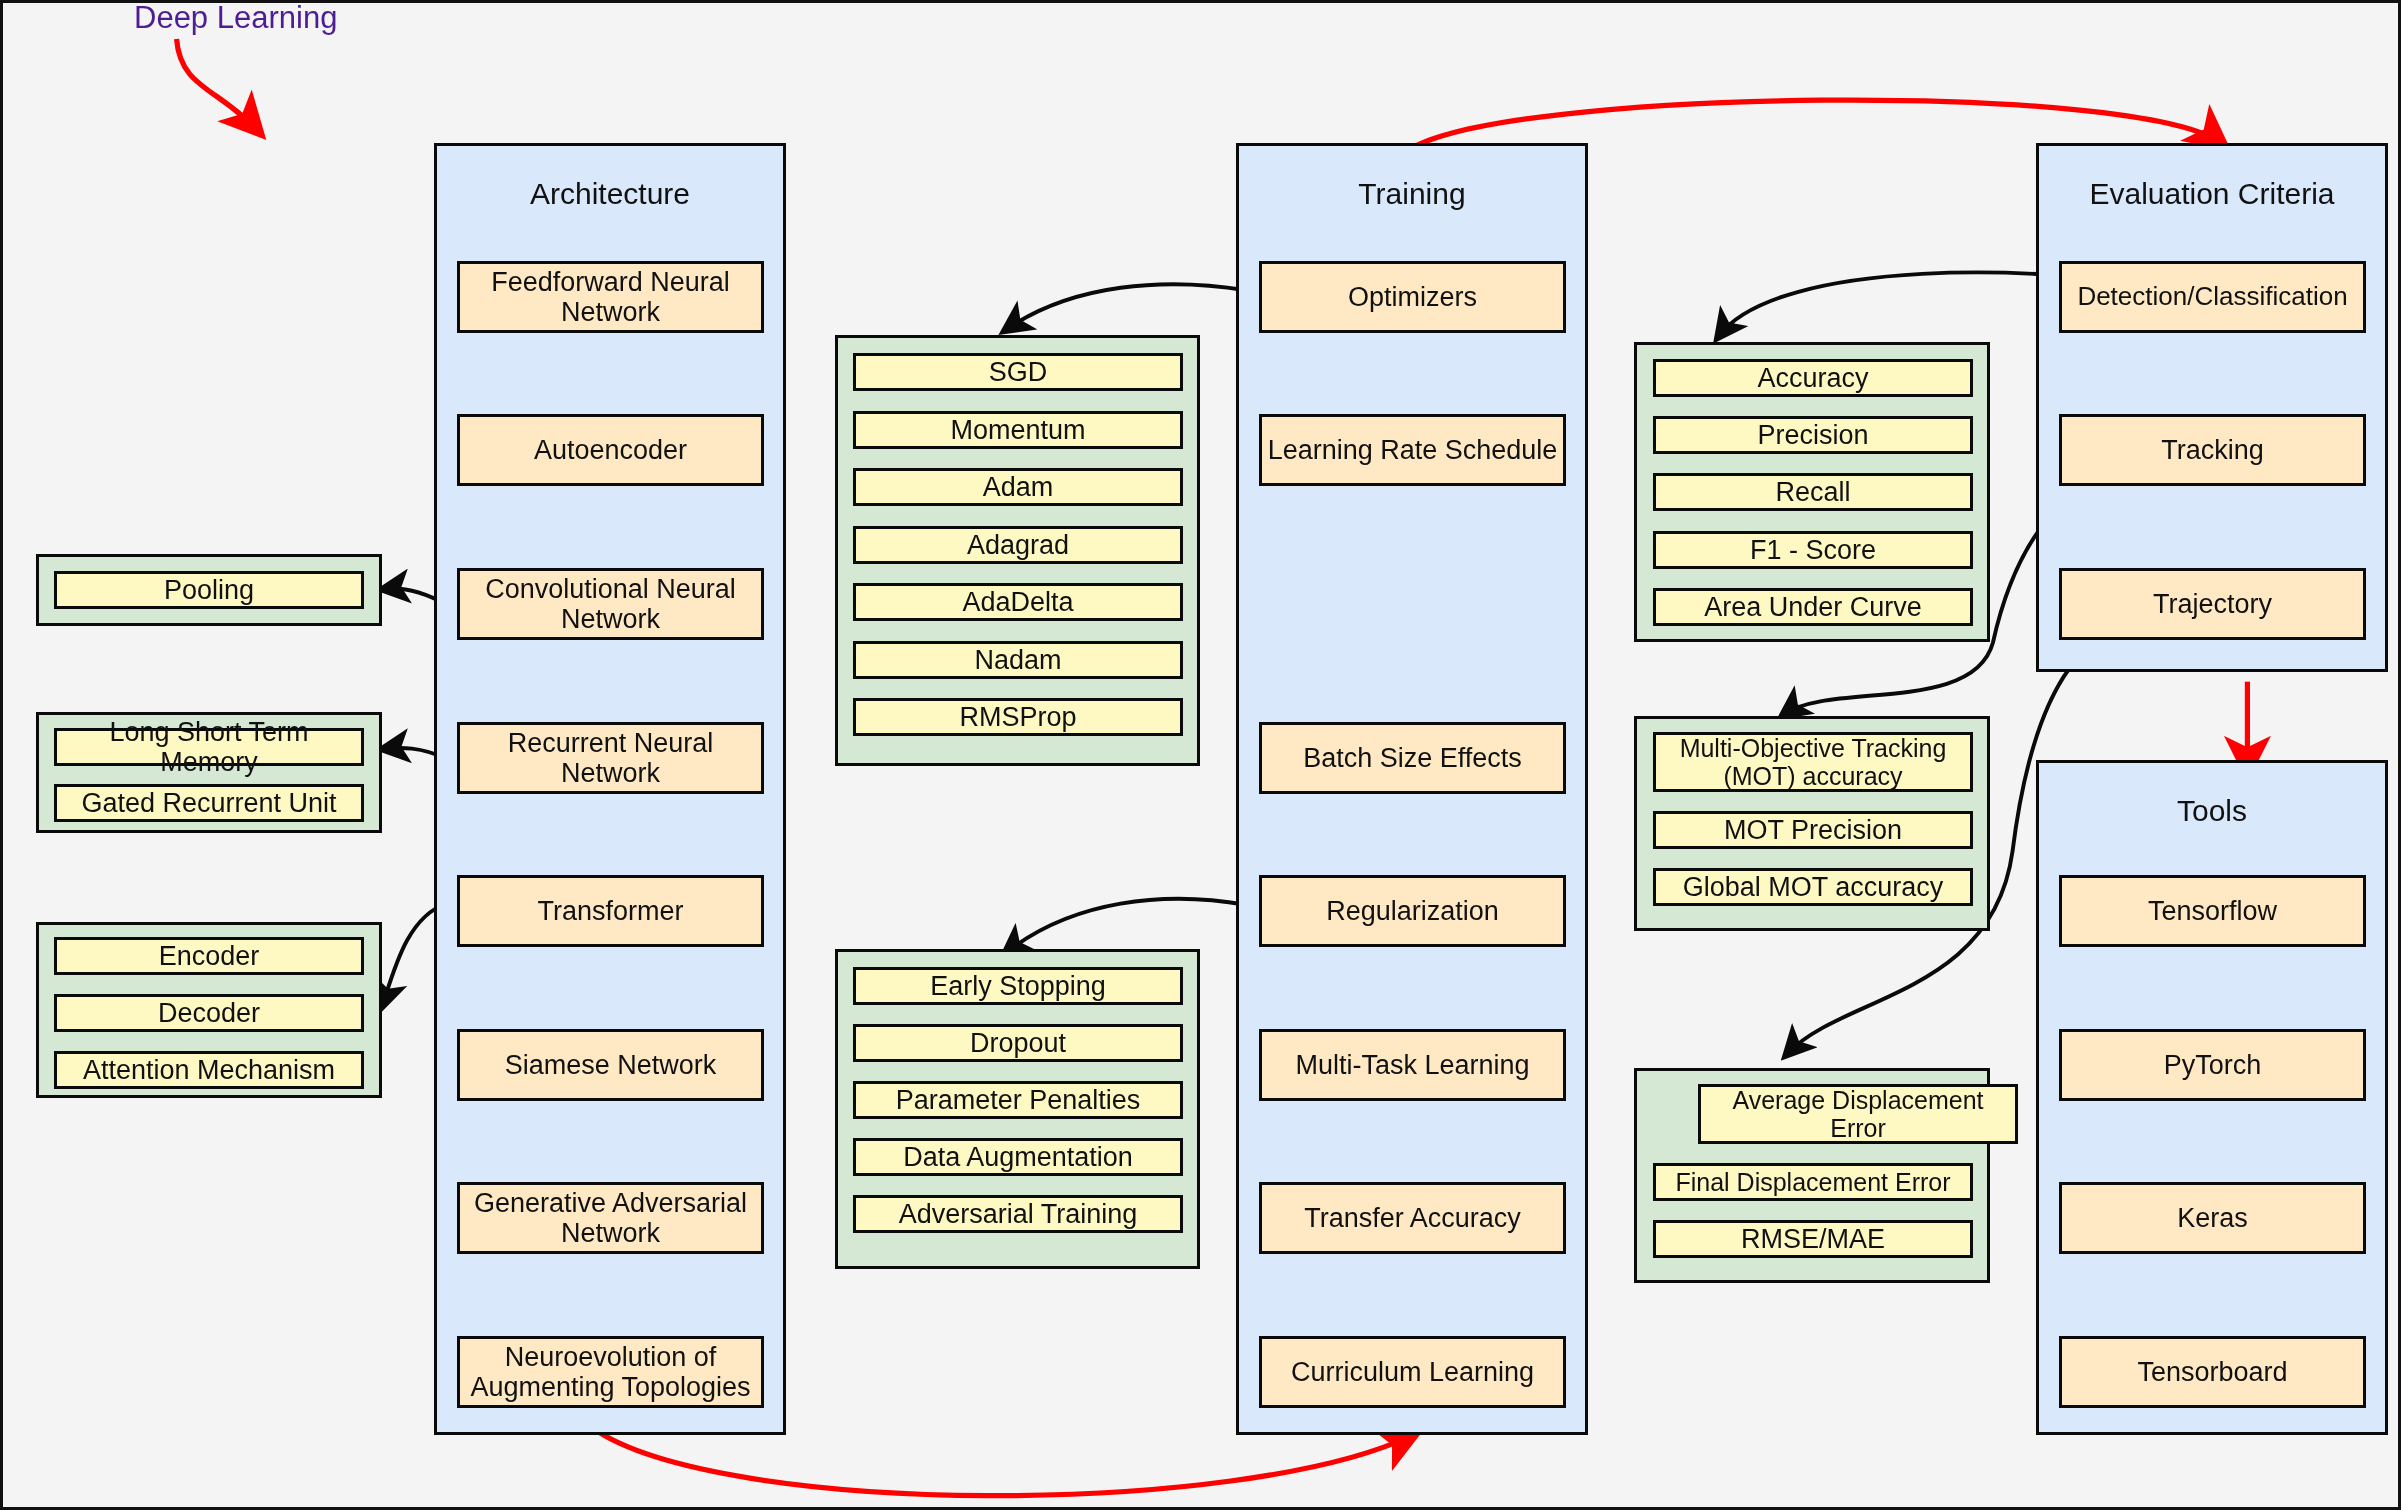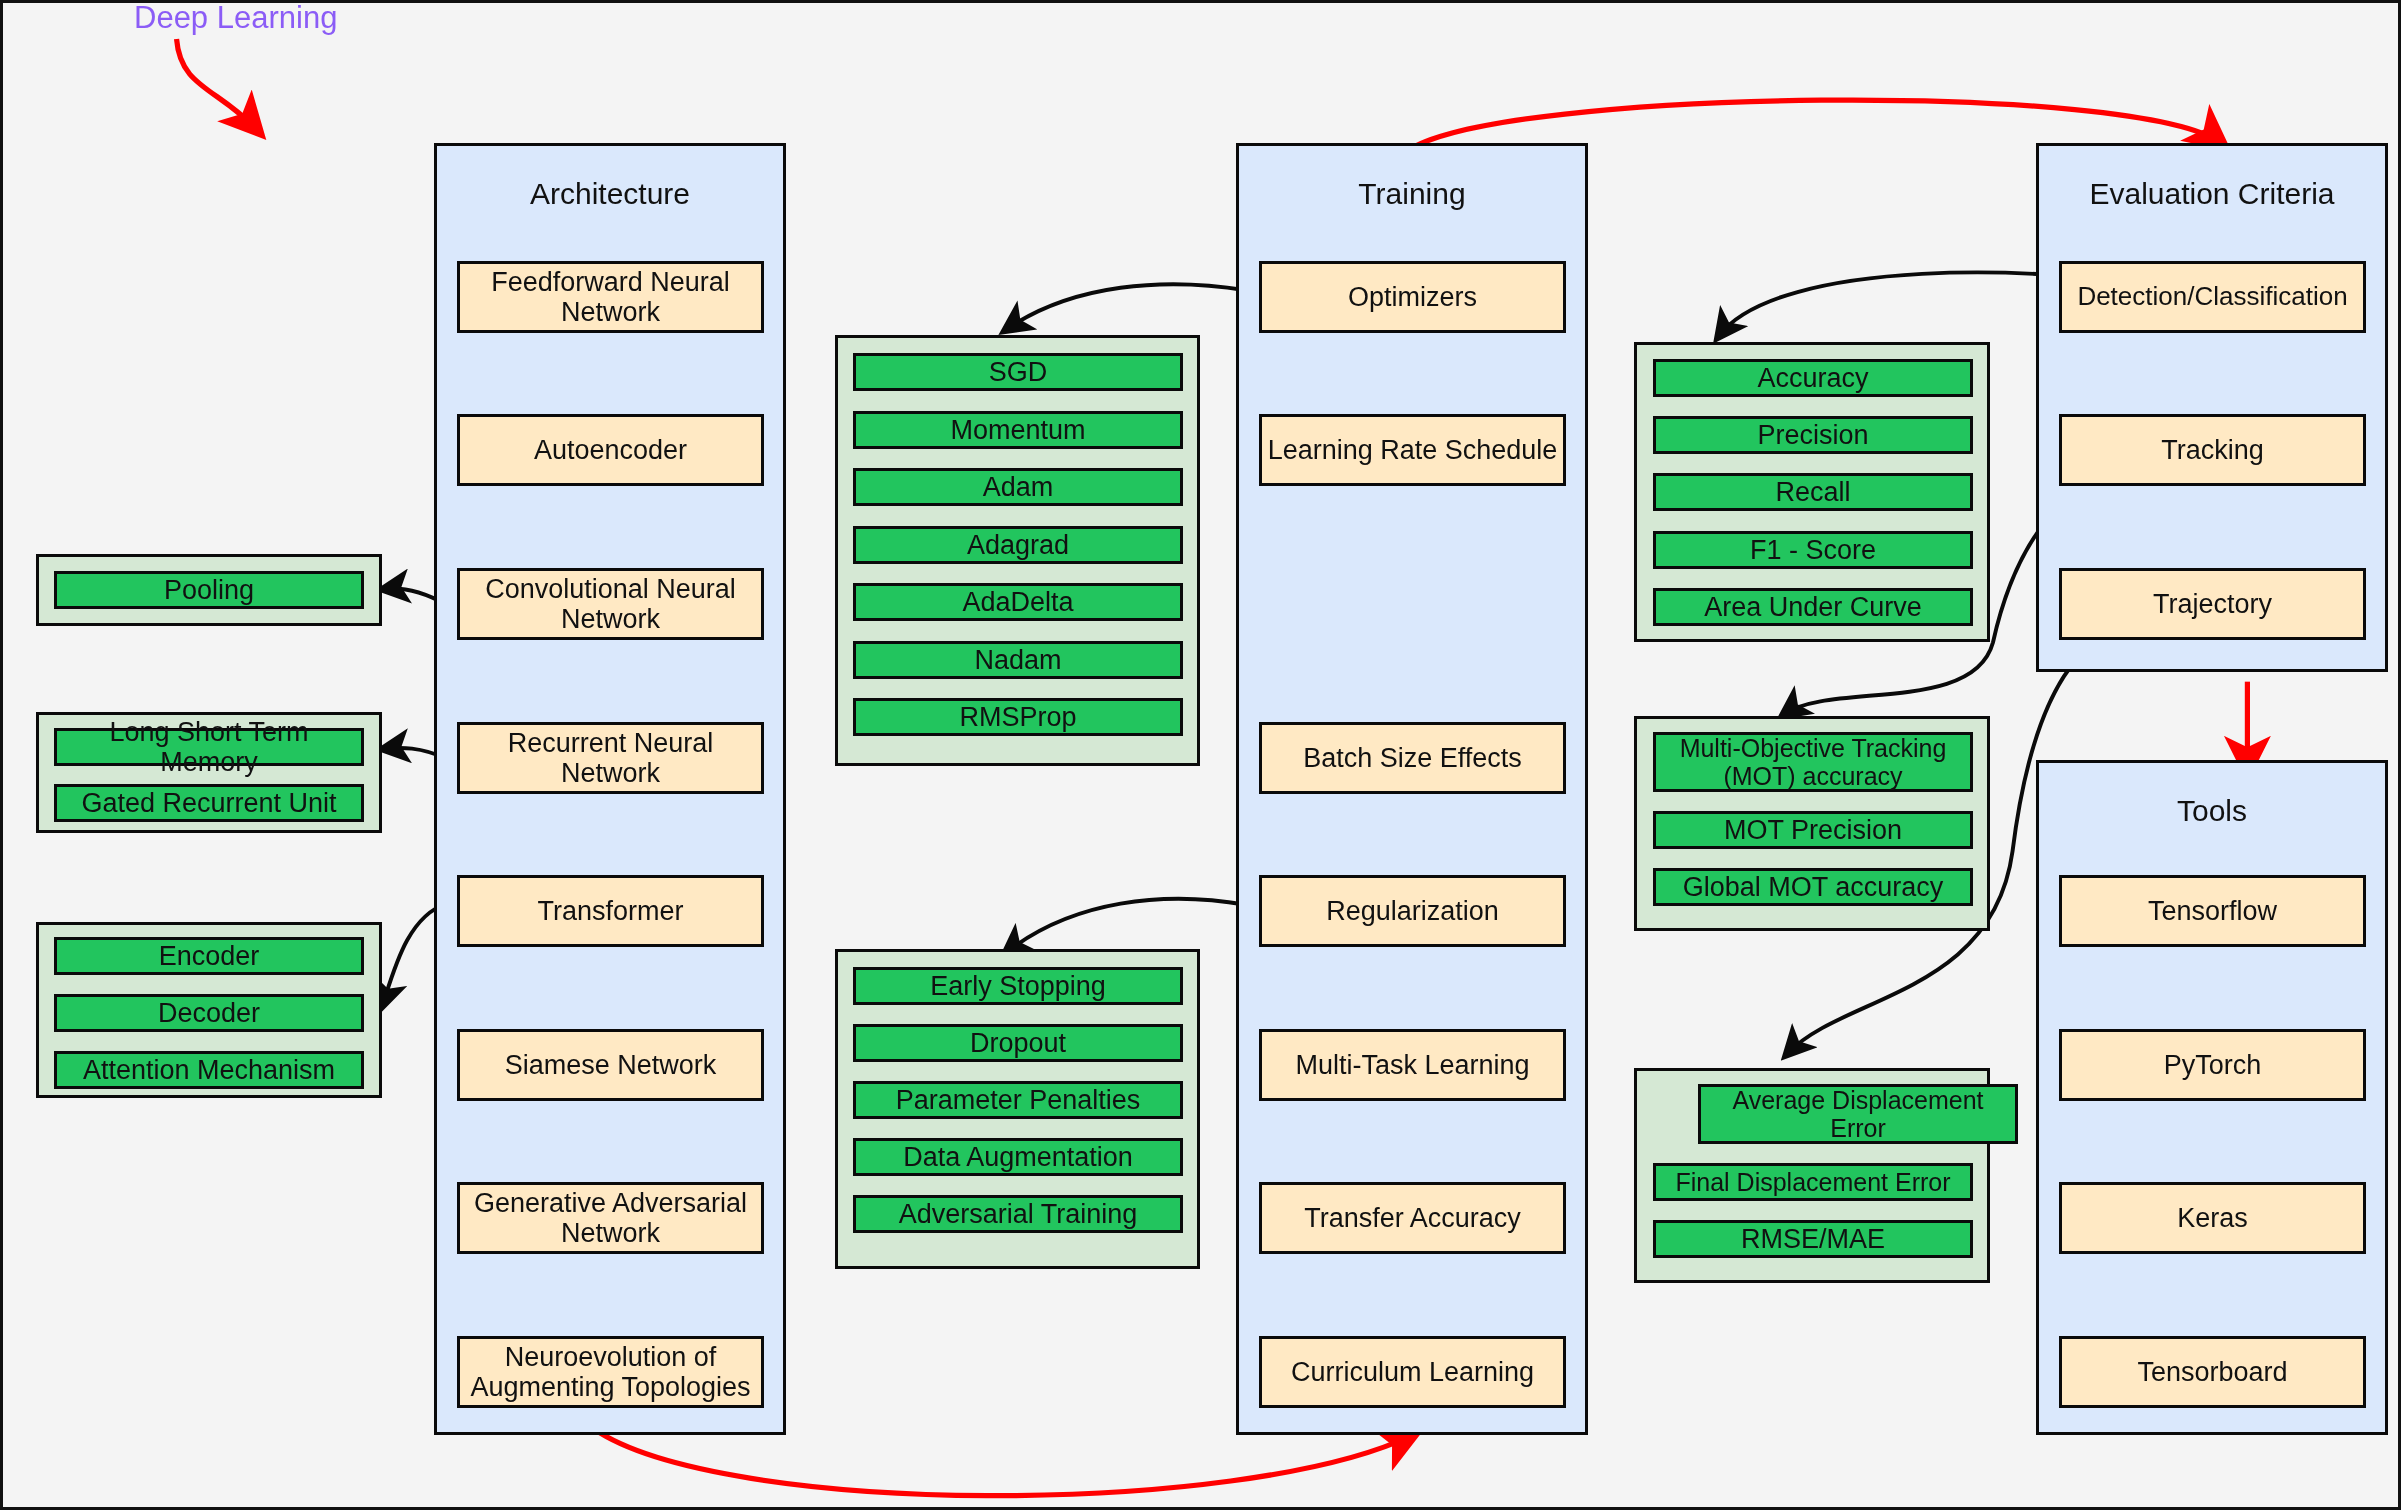--- a/index.html
+++ b/index.html
@@ -34,24 +34,24 @@
     position:absolute;
     box-sizing:border-box;
     border:3.3px solid #0a0a0a;
     display:flex;align-items:center;justify-content:center;
     text-align:center;
     font-size:27px;color:#111;
     line-height:1.12;
     padding:0 5.2px;
   }
   .node.yellow{background:#ffe9c4;}
-  .node.purple{background:#22c55e;}
+  .node.purple{background:#fef9c3;}
   .root-label{
     position:absolute;
-    font-size:31px;color:#8b5cf6;
+    font-size:31px;color:#4c1d95;
     white-space:nowrap;
   }
   svg.edges{position:absolute;left:0;top:0;width:2401px;height:1510px;pointer-events:none;}
   .e-black{fill:none;stroke:#0a0a0a;stroke-width:6;}
   .e-red{fill:none;stroke:#ff0000;stroke-width:8;}
 </style>
 </head>
 <body>
 
 <div id="canvas">

